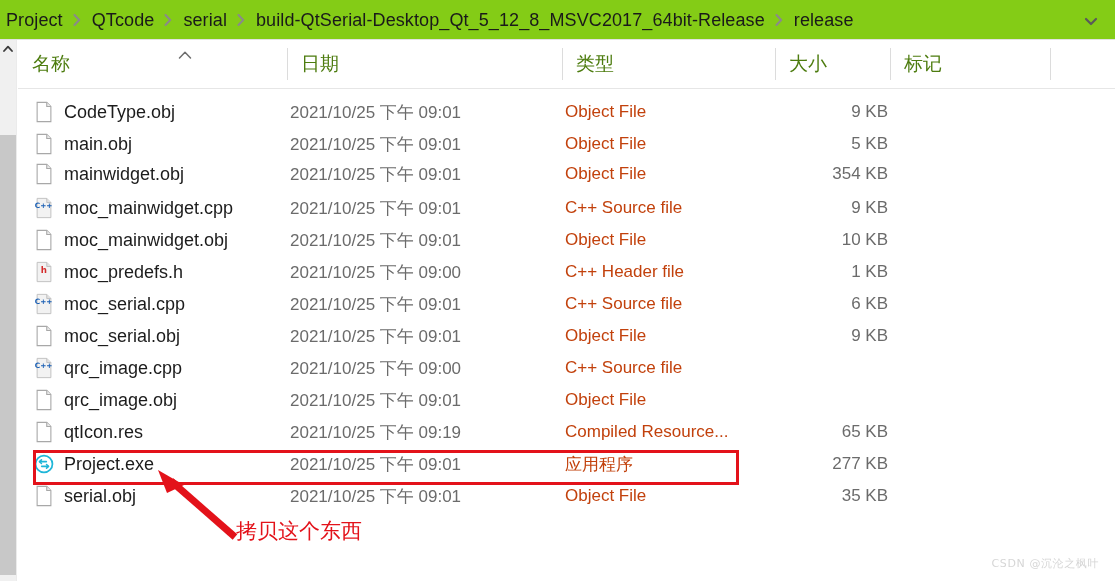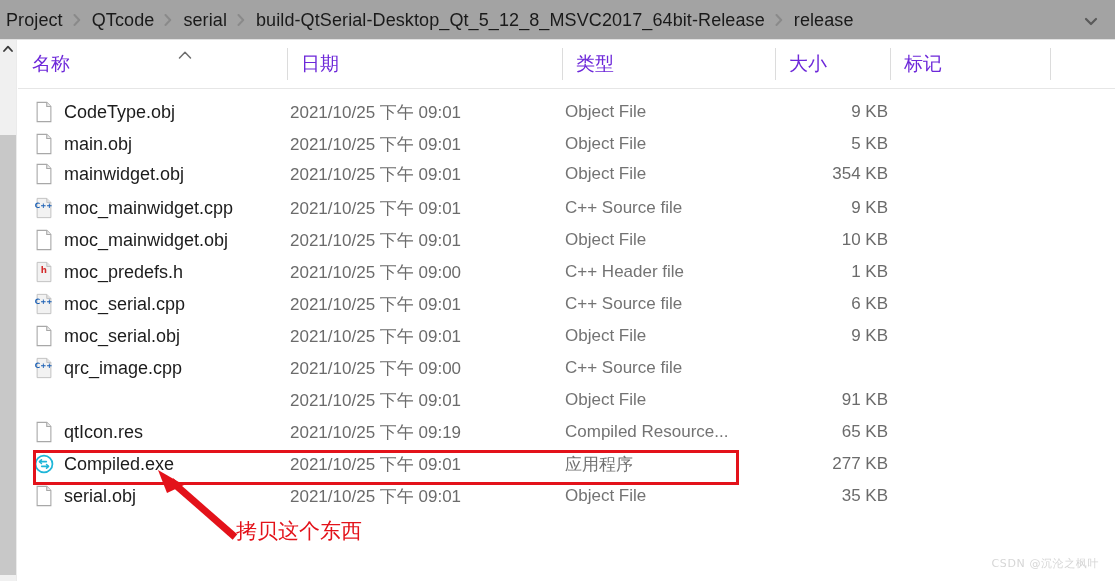--- a/index.html
+++ b/index.html
@@ -17,21 +17,21 @@
     width: 1115px;
     height: 581px;
     background: #ffffff;
   }
 
   
   .addressbar {
     position: absolute;
     left: 0; top: 0;
     width: 1115px; height: 40px;
-    background: #a3a3a3;
+    background: #84cc16;
     display: flex;
     align-items: center;
     padding-left: 2px;
   }
   .crumb {
     font-size: 18px;
     color: #1a1a1a;
     padding: 2px 4px;
     white-space: nowrap;
     letter-spacing: 0.1px;
@@ -84,21 +84,21 @@
     width: 1097px; height: 48px;
     background: #ffffff;
   }
   .colheader .hcell {
     position: absolute;
     top: 0;
     height: 48px;
     display: flex;
     align-items: center;
     font-size: 19px;
-    color: #6d28d9;
+    color: #4d7c0f;
     padding-left: 14px;
     white-space: nowrap;
   }
   .hdiv {
     position: absolute;
     top: 8px;
     width: 1px;
     height: 32px;
     background: #dcdcdc;
   }
@@ -146,21 +146,21 @@
     font-size: 17px;
     color: #6b6b6b;
     white-space: nowrap;
   }
   .ftype {
     position: absolute;
     left: 547px; top: 0;
     height: 32px;
     display: flex; align-items: center;
     font-size: 17px;
-    color: #737373;
+    color: #c2410c;
     white-space: nowrap;
   }
   .fsize {
     position: absolute;
     left: 700px; top: 0;
     width: 170px;
     height: 32px;
     display: flex; align-items: center; justify-content: flex-end;
     font-size: 17px;
     color: #6b6b6b;
@@ -401,23 +401,31 @@
               <path d="M13 1.5 V6 H17.5" fill="#e2e2e2" stroke="#bdbdbd" stroke-width="1"></path>
               <text x="9.6" y="12.4" font-size="8" font-weight="bold" fill="#1a5fb4" text-anchor="middle" font-family="DejaVu Sans, sans-serif">C++</text>
             </svg>
           </span>
           <span>qrc_image.cpp</span>
         </div>
         <div class="fdate">2021/10/25 下午 09:00</div>
         <div class="ftype">C++ Source file</div>
       </div>
       <div class="frow" style="top: 294px;">
-        <div class="fdate">2021/10/25 下午 09:01</div>
-        <div class="ftype">Object File</div>
-        <div class="fsize">91 KB</div>
+        <div class="fname">
+          <span>
+            <svg class="ficon" viewBox="0 0 20 24">
+              <path d="M2.5 1.5 H13 L17.5 6 V22.5 H2.5 Z" fill="#ffffff" stroke="#a8a8a8" stroke-width="1.2"></path>
+              <path d="M13 1.5 V6 H17.5" fill="#ececec" stroke="#a8a8a8" stroke-width="1.2"></path>
+            </svg>
+          </span>
+          <span>qrc_image.obj</span>
+        </div>
+        <div class="fdate">2021/10/25 下午 09:01</div>
+        <div class="ftype">Object File</div>
       </div>
       <div class="frow" style="top: 326px;">
         <div class="fname">
           <span>
             <svg class="ficon" viewBox="0 0 20 24">
               <path d="M2.5 1.5 H13 L17.5 6 V22.5 H2.5 Z" fill="#ffffff" stroke="#a8a8a8" stroke-width="1.2"></path>
               <path d="M13 1.5 V6 H17.5" fill="#ececec" stroke="#a8a8a8" stroke-width="1.2"></path>
             </svg>
           </span>
           <span>qtIcon.res</span>
@@ -430,21 +438,21 @@
         <div class="fname">
           <span>
             <svg class="ficon" viewBox="0 0 22 22">
               <circle cx="11" cy="11" r="9.3" fill="#ffffff" stroke="#1fb6d8" stroke-width="1.9"></circle>
               <path d="M6.4 8.4 H13.6" fill="none" stroke="#1fb6d8" stroke-width="1.7" stroke-linecap="round"></path>
               <path d="M8.2 6.4 L6.0 8.4 L8.2 10.4" fill="none" stroke="#1fb6d8" stroke-width="1.7" stroke-linecap="round" stroke-linejoin="round"></path>
               <path d="M15.6 13.6 H8.4" fill="none" stroke="#1fb6d8" stroke-width="1.7" stroke-linecap="round"></path>
               <path d="M13.8 11.6 L16.0 13.6 L13.8 15.6" fill="none" stroke="#1fb6d8" stroke-width="1.7" stroke-linecap="round" stroke-linejoin="round"></path>
             </svg>
           </span>
-          <span>Compiled.exe</span>
+          <span>Project.exe</span>
         </div>
         <div class="fdate">2021/10/25 下午 09:01</div>
         <div class="ftype">应用程序</div>
         <div class="fsize">277 KB</div>
       </div>
       <div class="frow" style="top: 390px;">
         <div class="fname">
           <span>
             <svg class="ficon" viewBox="0 0 20 24">
               <path d="M2.5 1.5 H13 L17.5 6 V22.5 H2.5 Z" fill="#ffffff" stroke="#a8a8a8" stroke-width="1.2"></path>

